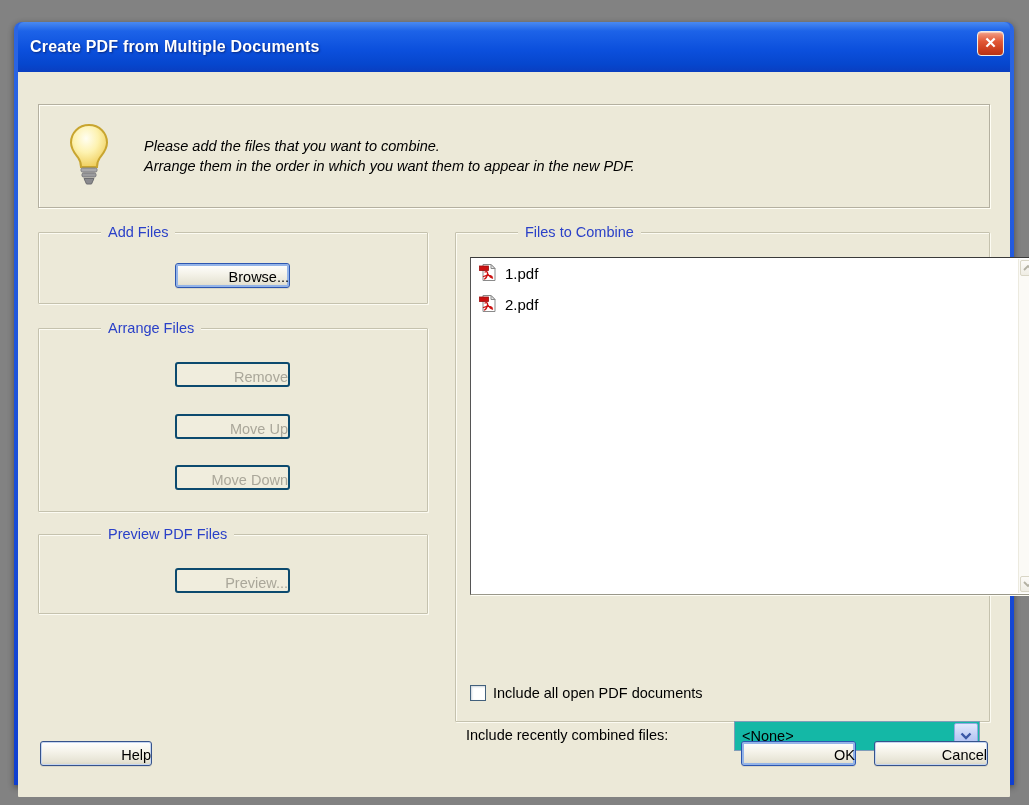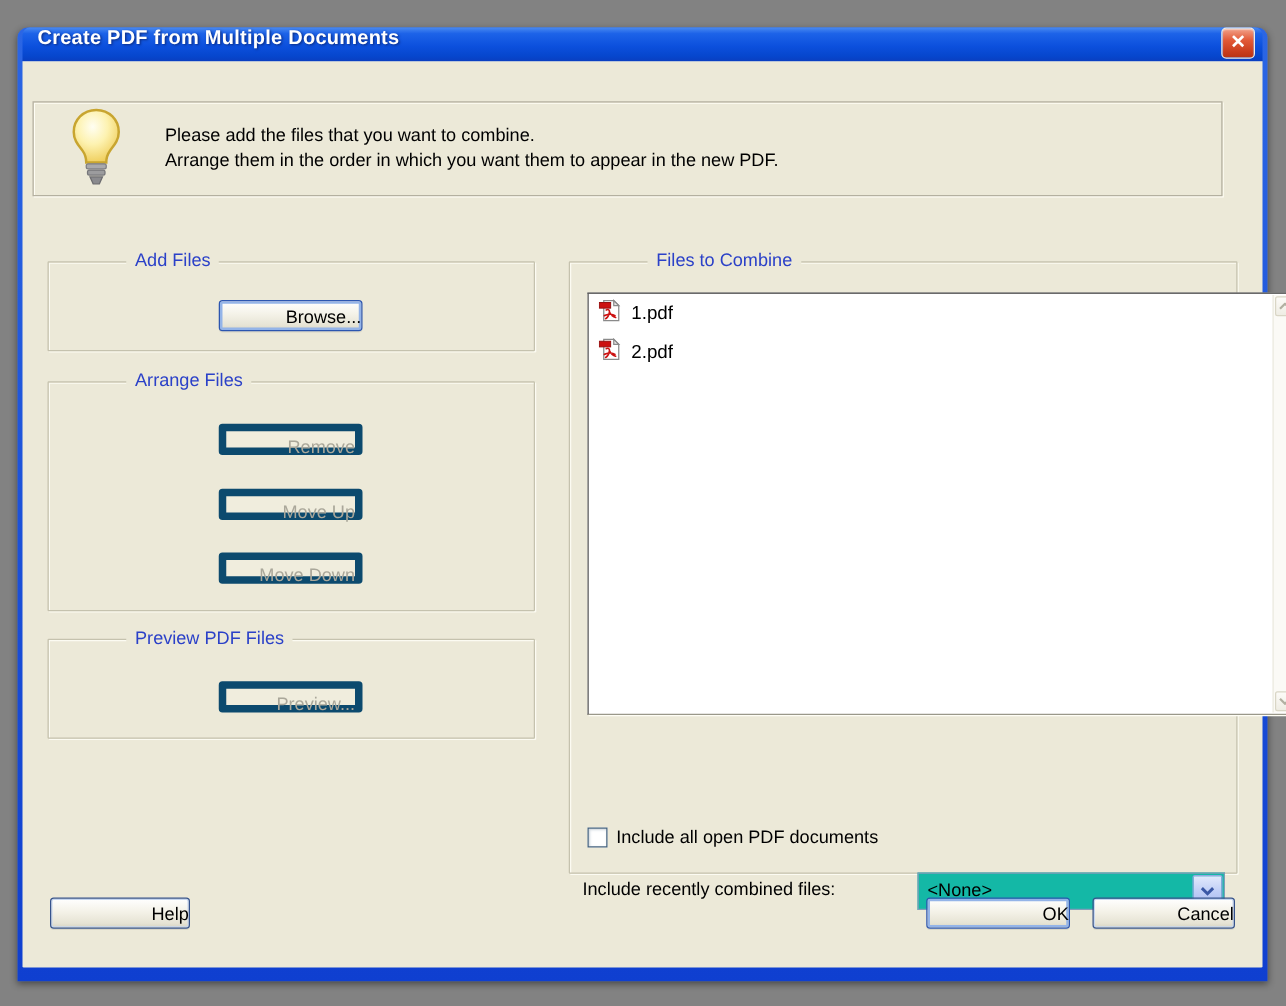--- a/index.html
+++ b/index.html
@@ -15,21 +15,21 @@
 
   
   .window {
     position:absolute; left:14px; top:22px; width:1000px; height:763px;
     background:linear-gradient(#2b66e4,#0f3fd0);
     border-radius:8px 8px 0 0;
     padding:0 4px 5px 4px;
     box-shadow:0 2px 6px rgba(0,0,0,.45);
   }
   .titlebar {
-    height:27px; display:flex; align-items:flex-start;
+    height:50px; display:flex; align-items:flex-end;
     background:linear-gradient(#4a8af0 0%, #1d63e8 18%, #0c50dd 55%, #0646cd 85%, #0a3ec0 100%);
     border-radius:6px 6px 0 0;
     padding:0 6px 16px 12px;
     position:relative;
   }
   .title-text {
     color:#fff; font-weight:bold; font-size:16px; letter-spacing:.2px;
     text-shadow:1px 1px 2px #0a2a80;
     flex:1; white-space:nowrap;
   }
@@ -43,24 +43,24 @@
   }
   .client {
     position:relative;
     background:#ECE9D8;
     height:725px;
     border-radius:0 0 1px 1px;
   }
 
   
   .info-box {
-    position:absolute; left:8px; top:32px; width:952px; height:76px;
+    position:absolute; left:20px; top:32px; width:952px; height:104px;
     border:1px solid #b4b0a0;
     box-shadow:inset 1px 1px 0 #fffef5, 1px 1px 0 #fffef5;
-    display:flex; align-items:center;
+    display:flex; align-items:center;font-style:italic;
   }
   .bulb-wrap { margin-left:27px; width:46px; display:flex; justify-content:center; }
   .info-text { margin-left:32px; line-height:20px; font-size:14.5px; }
 
   
   .group {
     position:absolute;
     border:1px solid #c5c2ae;
     box-shadow:inset 1px 1px 0 #fcfbf2, 1px 1px 0 #fcfbf2;
     border-radius:1px;
@@ -89,21 +89,21 @@
     border:1px solid #36538c;
     box-shadow:inset 0 0 0 1px #c6d6f0, 0 1px 0 rgba(0,0,0,.08);
     color:#000;
   }
   .btn-default {
     border:1px solid #2c56b0;
     box-shadow:inset 0 0 0 2px #94b4e8, 0 1px 0 rgba(0,0,0,.08);
   }
   .btn-disabled {
     background:#f0eddd;
-    border:6px solid #0c4a6e;
+    border:2px solid #0c4a6e;
     color:#aaa79a;
   }
 
   .browse-btn  { left:157px; top:191px; }
   .remove-btn  { left:157px; top:290px; }
   .moveup-btn  { left:157px; top:342px; }
   .movedown-btn{ left:157px; top:393px; }
   .preview-btn { left:157px; top:496px; }
 
   .help-btn   { left:22px;  top:669px; width:112px; }

